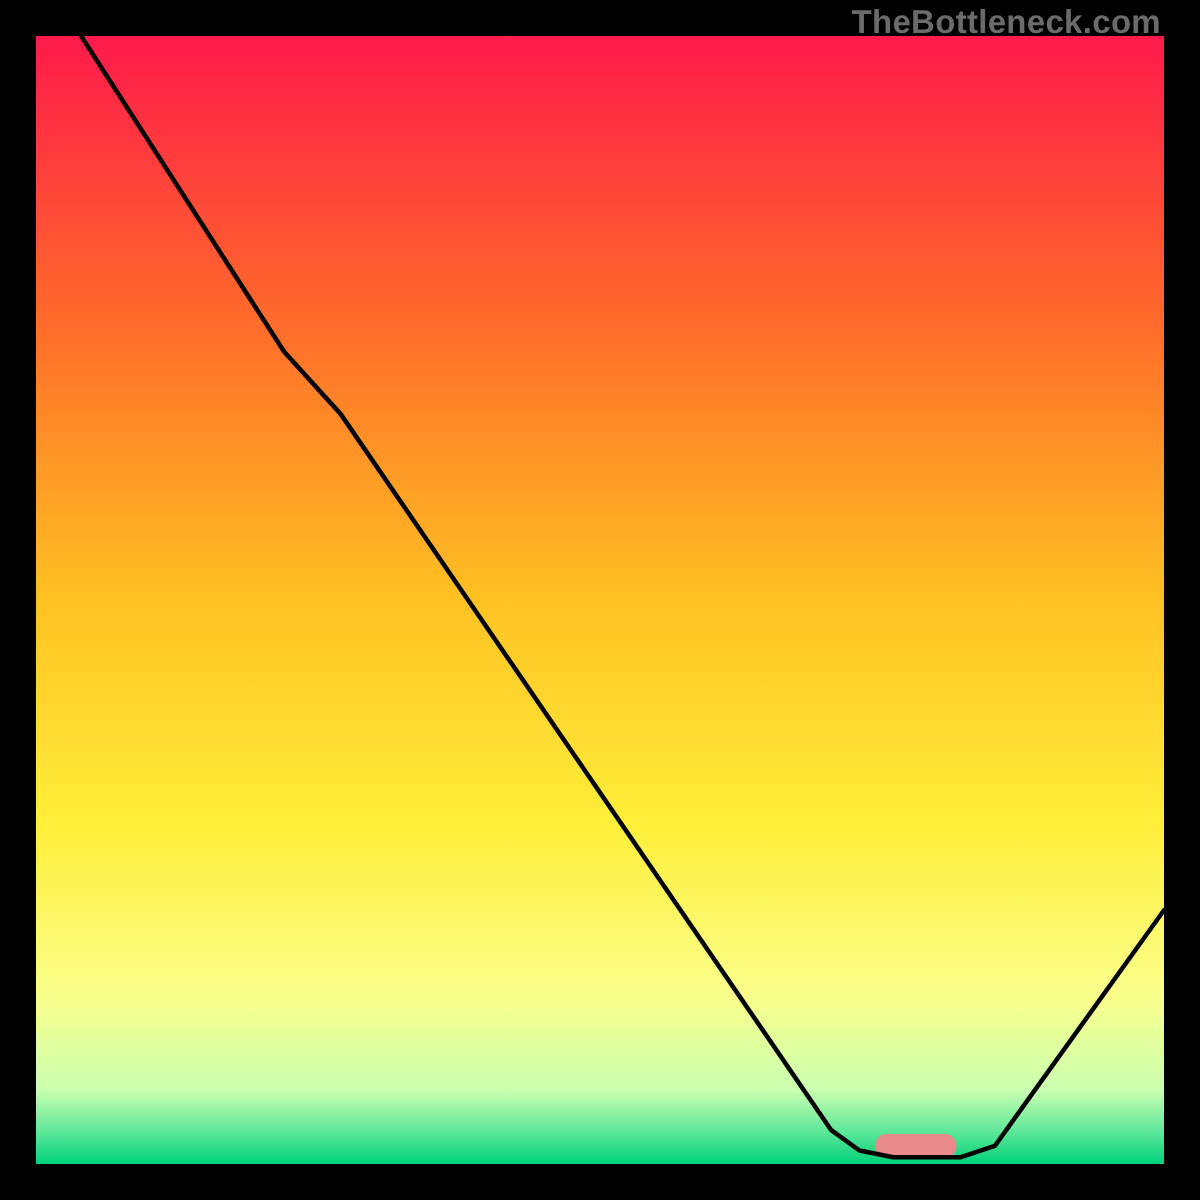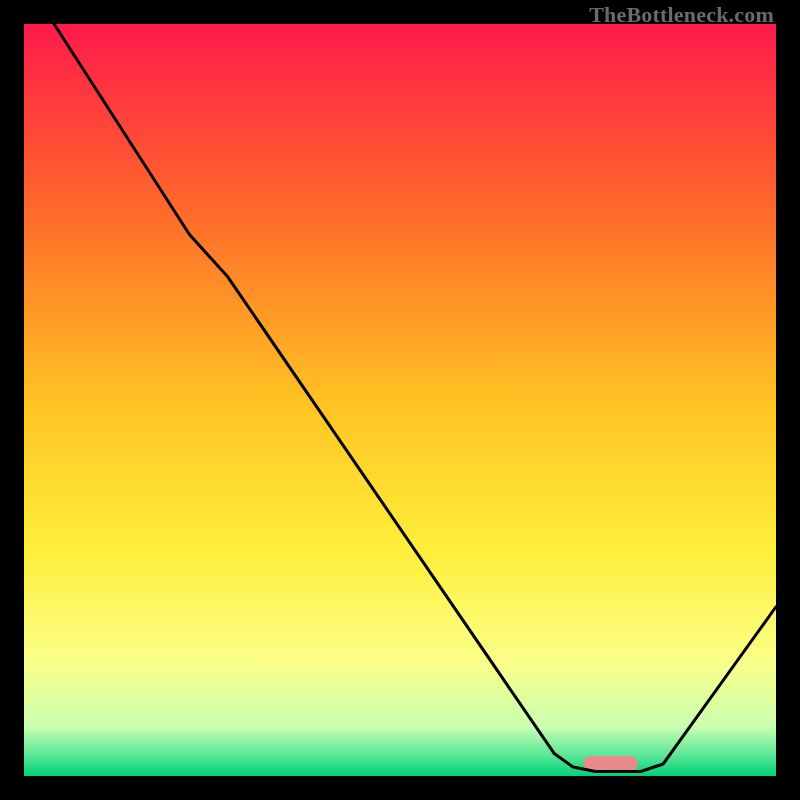--- a/index.html
+++ b/index.html
@@ -23,21 +23,21 @@
     left: 24px;
     top: 24px;
     width: 752px;
     height: 752px;
     overflow: hidden;
   }
   .watermark {
     position: absolute;
     top: 2px;
     right: 26px;
-    font-family: Liberation Serif, serif;
+    font-family: Liberation Sans, sans-serif;
     font-size: 22px;
     font-weight: 600;
     color: #6b6b6b;
     letter-spacing: 0.2px;
     white-space: nowrap;
   }
   svg {
     display: block;
   }
 </style>

